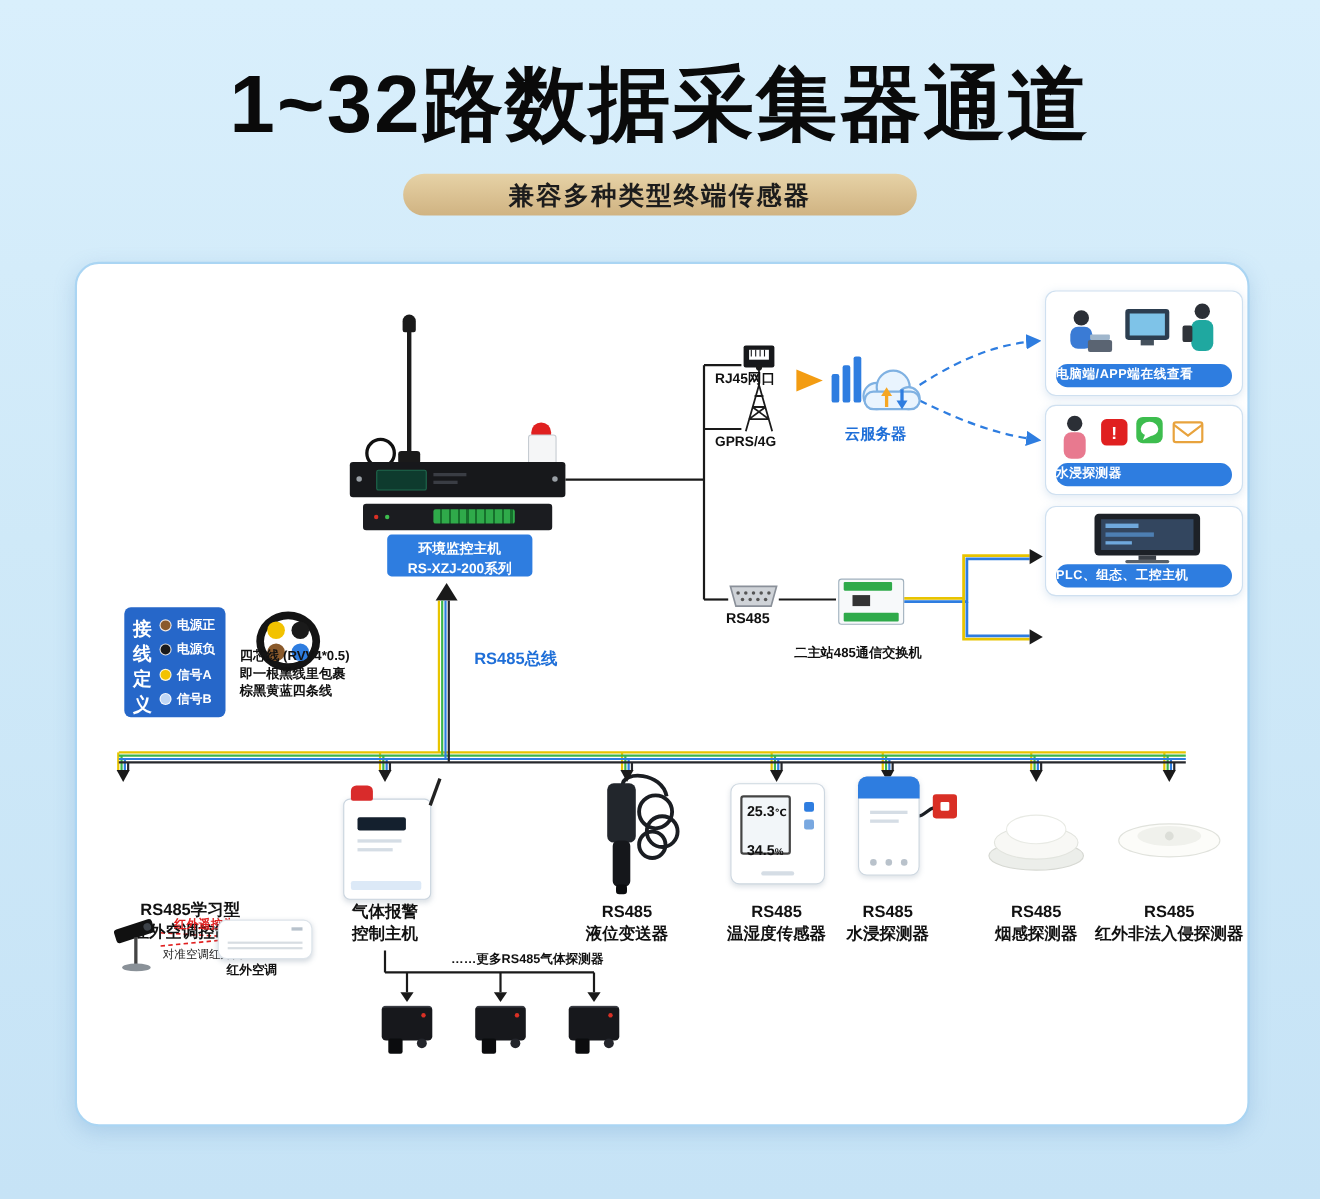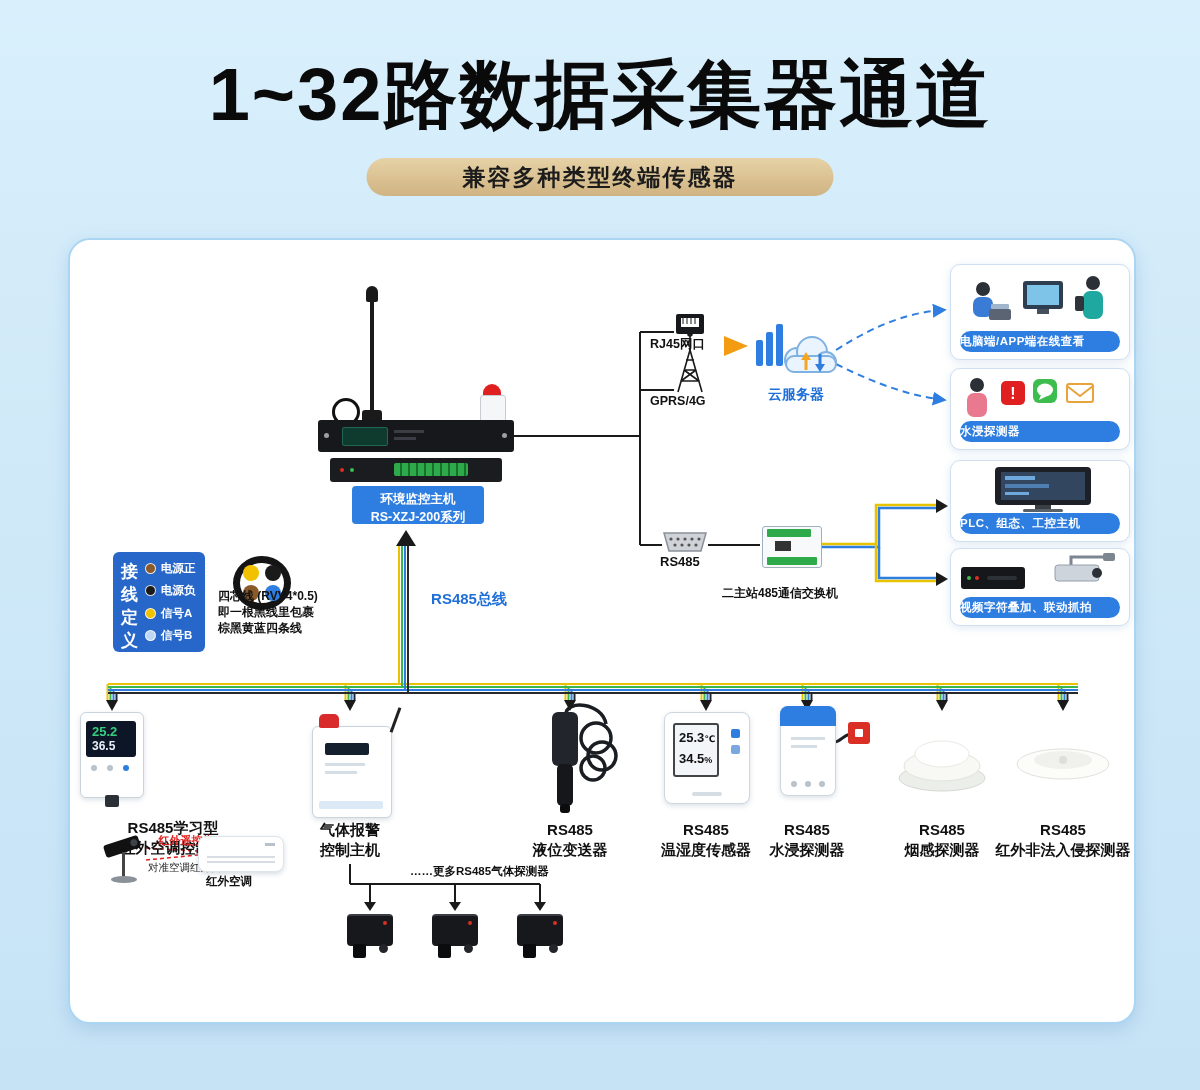--- a/index.html
+++ b/index.html
@@ -282,33 +282,20 @@
       <rect x="50" y="9" width="84" height="28" fill="#33465f"></rect>
       <rect x="54" y="13" width="30" height="4" fill="#6fa8dc"></rect>
       <rect x="54" y="21" width="44" height="4" fill="#4d7fb3"></rect>
       <rect x="54" y="29" width="24" height="3" fill="#6fa8dc"></rect>
       <rect x="84" y="42" width="16" height="4" fill="#3a3f46"></rect>
       <rect x="72" y="46" width="40" height="3" rx="1.5" fill="#596068"></rect>
     </svg>
     <div class="box-label">PLC、组态、工控主机</div>
   </div>
 
-  <div class="box" style="top:548px;height:76px">
-    <svg width="178" height="46" style="position:absolute;left:0;top:2px">
-      <rect x="10" y="16" width="64" height="22" rx="3" fill="#15171b"></rect>
-      <circle cx="18" cy="27" r="2" fill="#3dbd4e"></circle>
-      <circle cx="26" cy="27" r="2" fill="#d93025"></circle>
-      <rect x="36" y="25" width="30" height="4" rx="2" fill="#2c3037"></rect>
-      <path d="M120 14 V6 H158" stroke="#7c8691" stroke-width="3" fill="none"></path>
-      <rect x="152" y="2" width="12" height="8" rx="2" fill="#7c8691"></rect>
-      <rect x="104" y="14" width="44" height="16" rx="3" fill="#cdd4db" stroke="#95a0ab"></rect>
-      <circle cx="146" cy="22" r="5" fill="#2b2f36"></circle>
-    </svg>
-    <div class="box-label">视频字符叠加、联动抓拍</div>
-  </div>
 
   <div class="abs cmp wire-box" style="left:113px;top:552px;width:92px;height:100px">
     <div class="wire-title">
       <span>接</span>
       <span>线</span>
       <span>定</span>
       <span>义</span>
     </div>
     <div class="wire-rows">
       <div class="wire-row">
@@ -336,30 +323,20 @@
     <span class="cdot" style="background-color: rgb(138, 90, 43);"></span>
     <span class="cdot" style="background-color: rgb(46, 125, 224);"></span>
   </div>
 
   <div class="abs cmp cable-note" style="left:218px;top:588px;width:170px">
     <div>四芯线 (RVV4*0.5)</div>
     <div>即一根黑线里包裹</div>
     <div>棕黑黄蓝四条线</div>
   </div>
 
-  <div class="abs cmp" style="left:80px;top:712px;width:62px;height:84px;background:#fff;border:1.5px solid #c9d4de;border-radius:6px;box-shadow:0 2px 5px rgba(120,140,160,.25)">
-    <div class="abs" style="left:5px;top:8px;width:50px;height:36px;background:#0c1626;border-radius:3px;padding:3px 6px;box-sizing:border-box">
-      <span class="lcd-val" style="color:#35d07f;font-size:13px">25.2</span>
-      <span class="lcd-val" style="color:#e8f0f8;font-size:12px">36.5</span>
-    </div>
-    <div class="abs" style="left:10px;top:52px;width:6px;height:6px;background:#b9c2cb;border-radius:50%"></div>
-    <div class="abs" style="left:26px;top:52px;width:6px;height:6px;background:#b9c2cb;border-radius:50%"></div>
-    <div class="abs" style="left:42px;top:52px;width:6px;height:6px;background:#2e7de0;border-radius:50%"></div>
-    <div class="abs" style="left:24px;top:82px;width:14px;height:12px;background:#2b3036;border-radius:2px"></div>
-  </div>
   <div class="dev-label" style="left:113px;top:818px;width:120px">
     <span>RS485学习型</span><br><span>红外空调控制器</span>
   </div>
 
   <div class="abs cmp" style="left:104px;top:840px;width:36px;height:13px;background:#111;border-radius:3px;transform:rotate(-18deg)">
     <div class="abs" style="right:2px;top:3px;width:7px;height:7px;background:#3d4248;border-radius:50%"></div>
   </div>
   <div class="abs cmp" style="left:122px;top:852px;width:3px;height:26px;background:#444"></div>
   <div class="abs cmp" style="left:111px;top:876px;width:26px;height:7px;background:#8a9198;border-radius:50%"></div>
   <div class="small-label" style="left:146px;top:833px;width:80px;font-size:11px;color:#e02020;text-align:center">红外遥控头</div>
@@ -400,21 +377,21 @@
       <span class="led"></span>
     </div>
 
   <div class="dev-label" style="left:510px;top:820px;width:120px">
     <span>RS485</span><br><span>液位变送器</span>
   </div>
 
   <div class="abs cmp" style="left:664px;top:712px;width:84px;height:90px;background:#fff;border:1.5px solid #cdd7e0;border-radius:8px;box-shadow:0 2px 5px rgba(120,140,160,.25)">
     <div class="abs" style="left:8px;top:10px;width:46px;height:54px;border:2px solid #444;border-radius:3px;background:#f2f6f9;padding:5px 4px;box-sizing:border-box">
       <span class="lcd-val" style="color:#111;font-size:13px"><span>25.3</span><span style="font-size:9px">℃</span></span>
-      <span class="lcd-val" style="color:#111;font-size:13px;margin-top:6px"><span>34.5</span><span style="font-size:9px">%</span></span>
+      <span class="lcd-val" style="color:#111;font-size:13px;margin-top:20px"><span>34.5</span><span style="font-size:9px">%</span></span>
     </div>
     <div class="abs" style="right:9px;top:16px;width:9px;height:9px;background:#2e7de0;border-radius:2px"></div>
     <div class="abs" style="right:9px;top:32px;width:9px;height:9px;background:#79a8e0;border-radius:2px"></div>
     <div class="abs" style="left:27px;bottom:7px;width:30px;height:4px;background:#d5dde5;border-radius:2px"></div>
   </div>
   <div class="dev-label" style="left:646px;top:820px;width:120px">
     <span>RS485</span><br><span>温湿度传感器</span>
   </div>
 
   <div class="abs cmp" style="left:780px;top:706px;width:54px;height:88px;background:#fff;border:1.5px solid #cdd7e0;border-radius:8px;box-shadow:0 2px 5px rgba(120,140,160,.25)">

